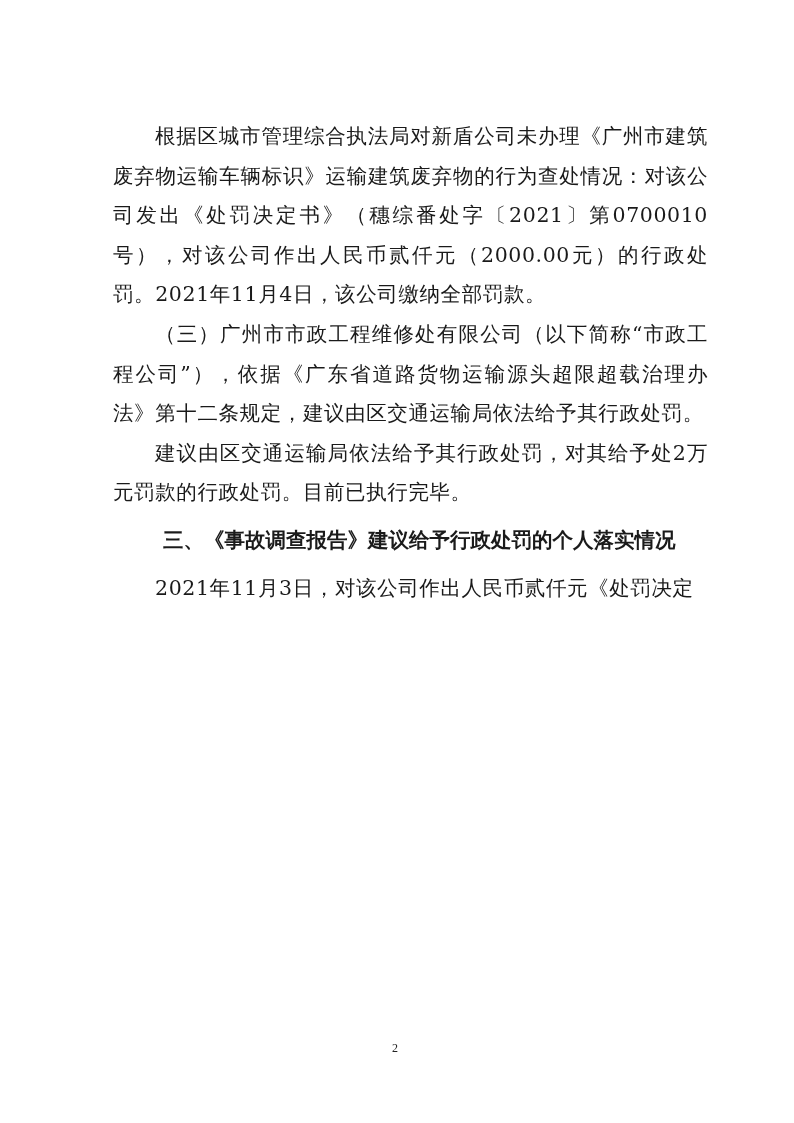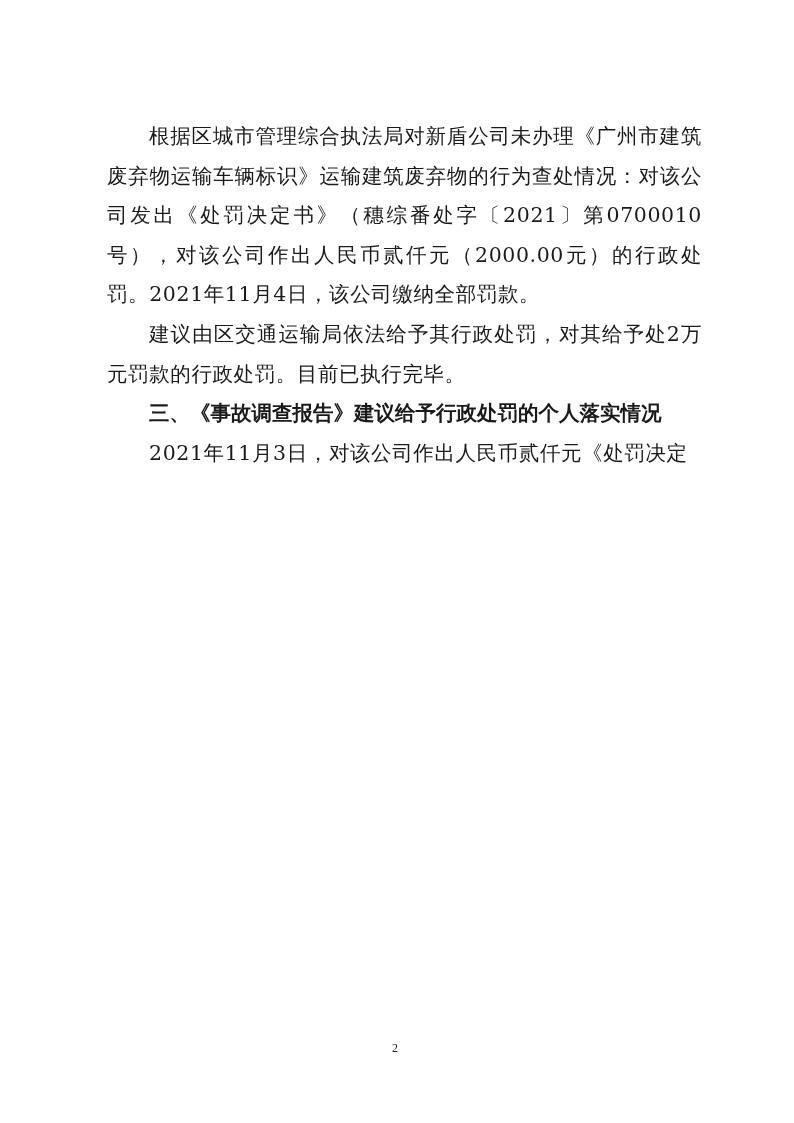--- a/index.html
+++ b/index.html
@@ -1,37 +1,38 @@
 <!DOCTYPE html>
 <html><head>
 <meta charset="utf-8">
 <style>
   html, body { margin: 0; padding: 0; background: #ffffff; }
   body { width: 794px; height: 1123px; position: relative; overflow: hidden; }
   .page {
     position: absolute; left: 0; top: 0; width: 794px; height: 1123px; background: #ffffff;
   }
   .body-text {
-    position: absolute; left: 107px; top: 117px; width: 595px;
+    position: absolute; left: 113px; top: 117px; width: 595px;
     font-family: "DejaVu Serif", "Liberation Serif", serif;
     font-size: 20.5px; line-height: 39.6px; color: #1a1a1a;
     letter-spacing: 0.6px;
   }
   .para { margin: 0; text-indent: 42px; text-align: justify; text-align-last: left; }
-  .heading { margin: 0; text-indent: 42px; font-family: "DejaVu Sans", "Liberation Sans", sans-serif; font-weight: bold; letter-spacing: 0; }
+  .heading { margin: 8px; text-indent: 42px; font-family: "DejaVu Sans", "Liberation Sans", sans-serif; font-weight: bold; letter-spacing: 0; }
   .bold-name { font-weight: bold; }
   .page-number {
     position: absolute; left: 388px; top: 1041px; width: 14px; text-align: center;
     font-family: "Liberation Serif", serif; font-size: 12px; color: #222;
   }
 </style>
 </head>
 <body>
 
 <div class="page">
   <div class="body-text">
     <p class="para">根据区城市管理综合执法局对新盾公司未办理《广州市建筑废弃物运输车辆标识》运输建筑废弃物的行为查处情况：对该公司发出《处罚决定书》（穗综番处字〔2021〕第0700010号），对该公司作出人民币贰仟元（2000.00元）的行政处罚。2021年11月4日，该公司缴纳全部罚款。</p>
+    <p class="para">（三）广州市市政工程维修处有限公司（以下简称“市政工程公司”），依据《广东省道路货物运输源头超限超载治理办法》第十二条规定，建议由区交通运输局依法给予其行政处罚。</p>
     <p class="para">建议由区交通运输局依法给予其行政处罚，对其给予处2万元罚款的行政处罚。目前已执行完毕。</p>
     <p class="heading">三、《事故调查报告》建议给予行政处罚的个人落实情况</p>
     <p class="para">2021年11月3日，对该公司作出人民币贰仟元《处罚决定</p>
   </div>
   <div class="page-number">2</div>
 </div>
 
 </body></html>

